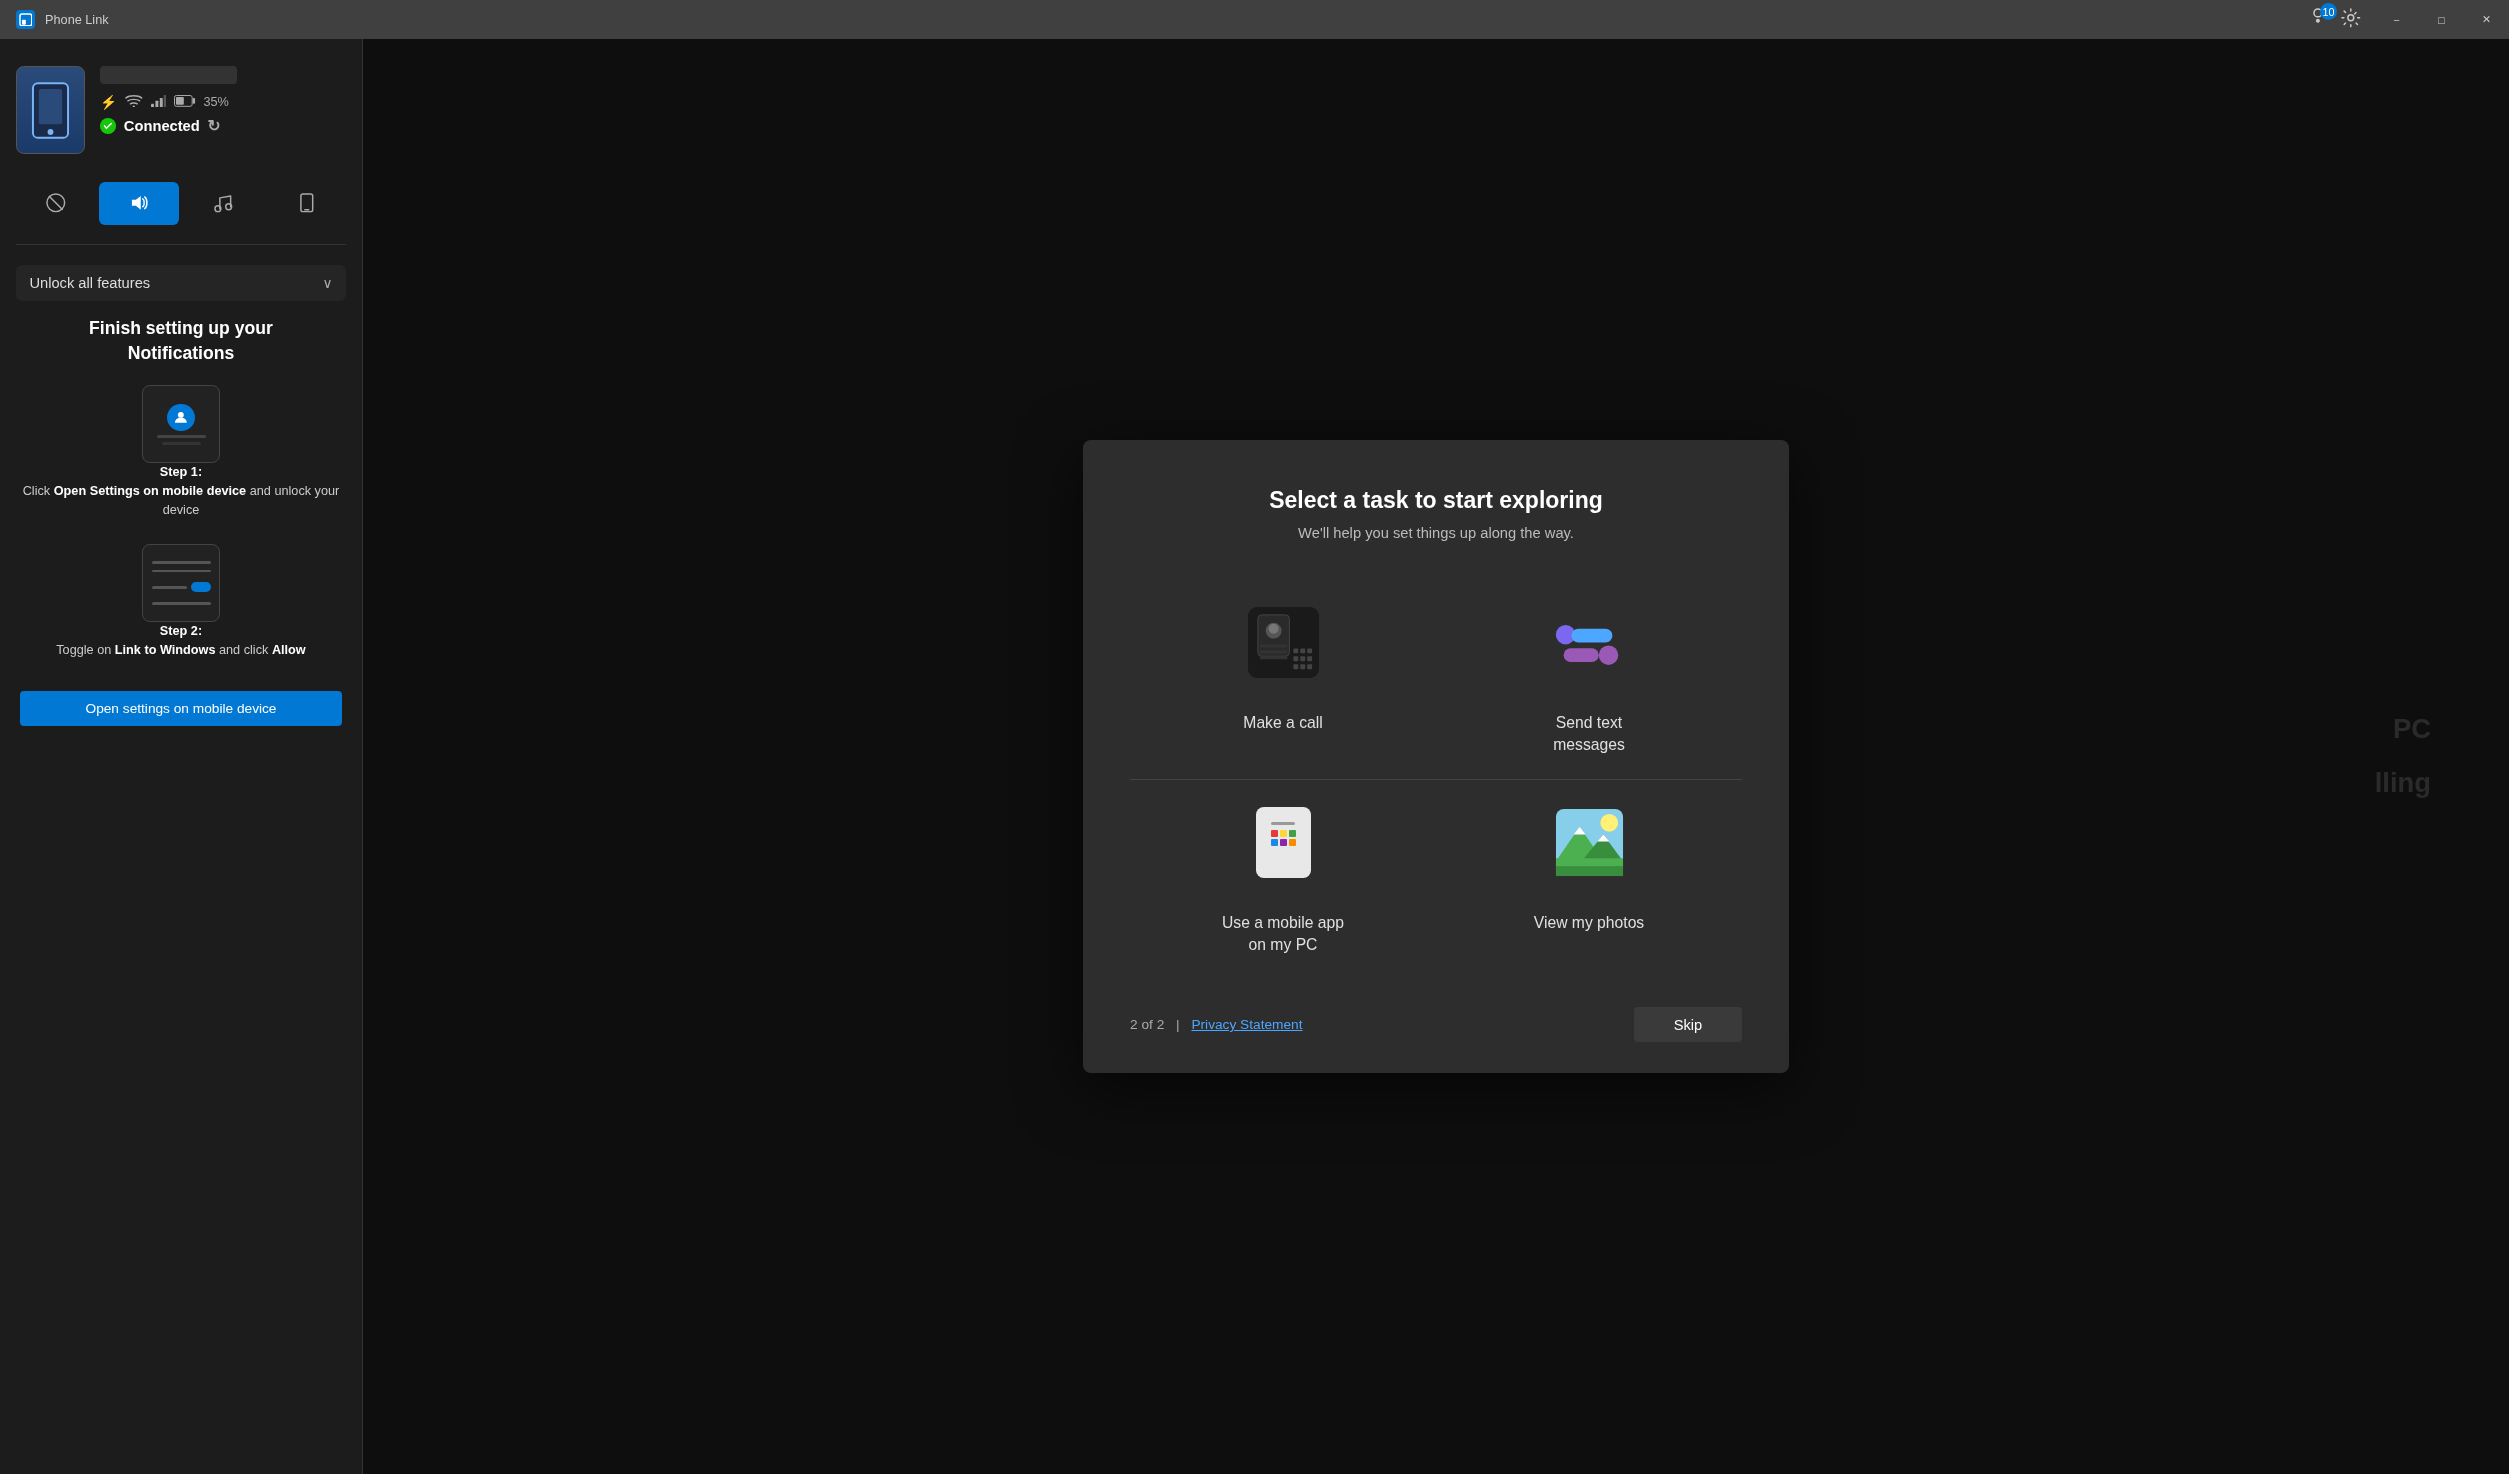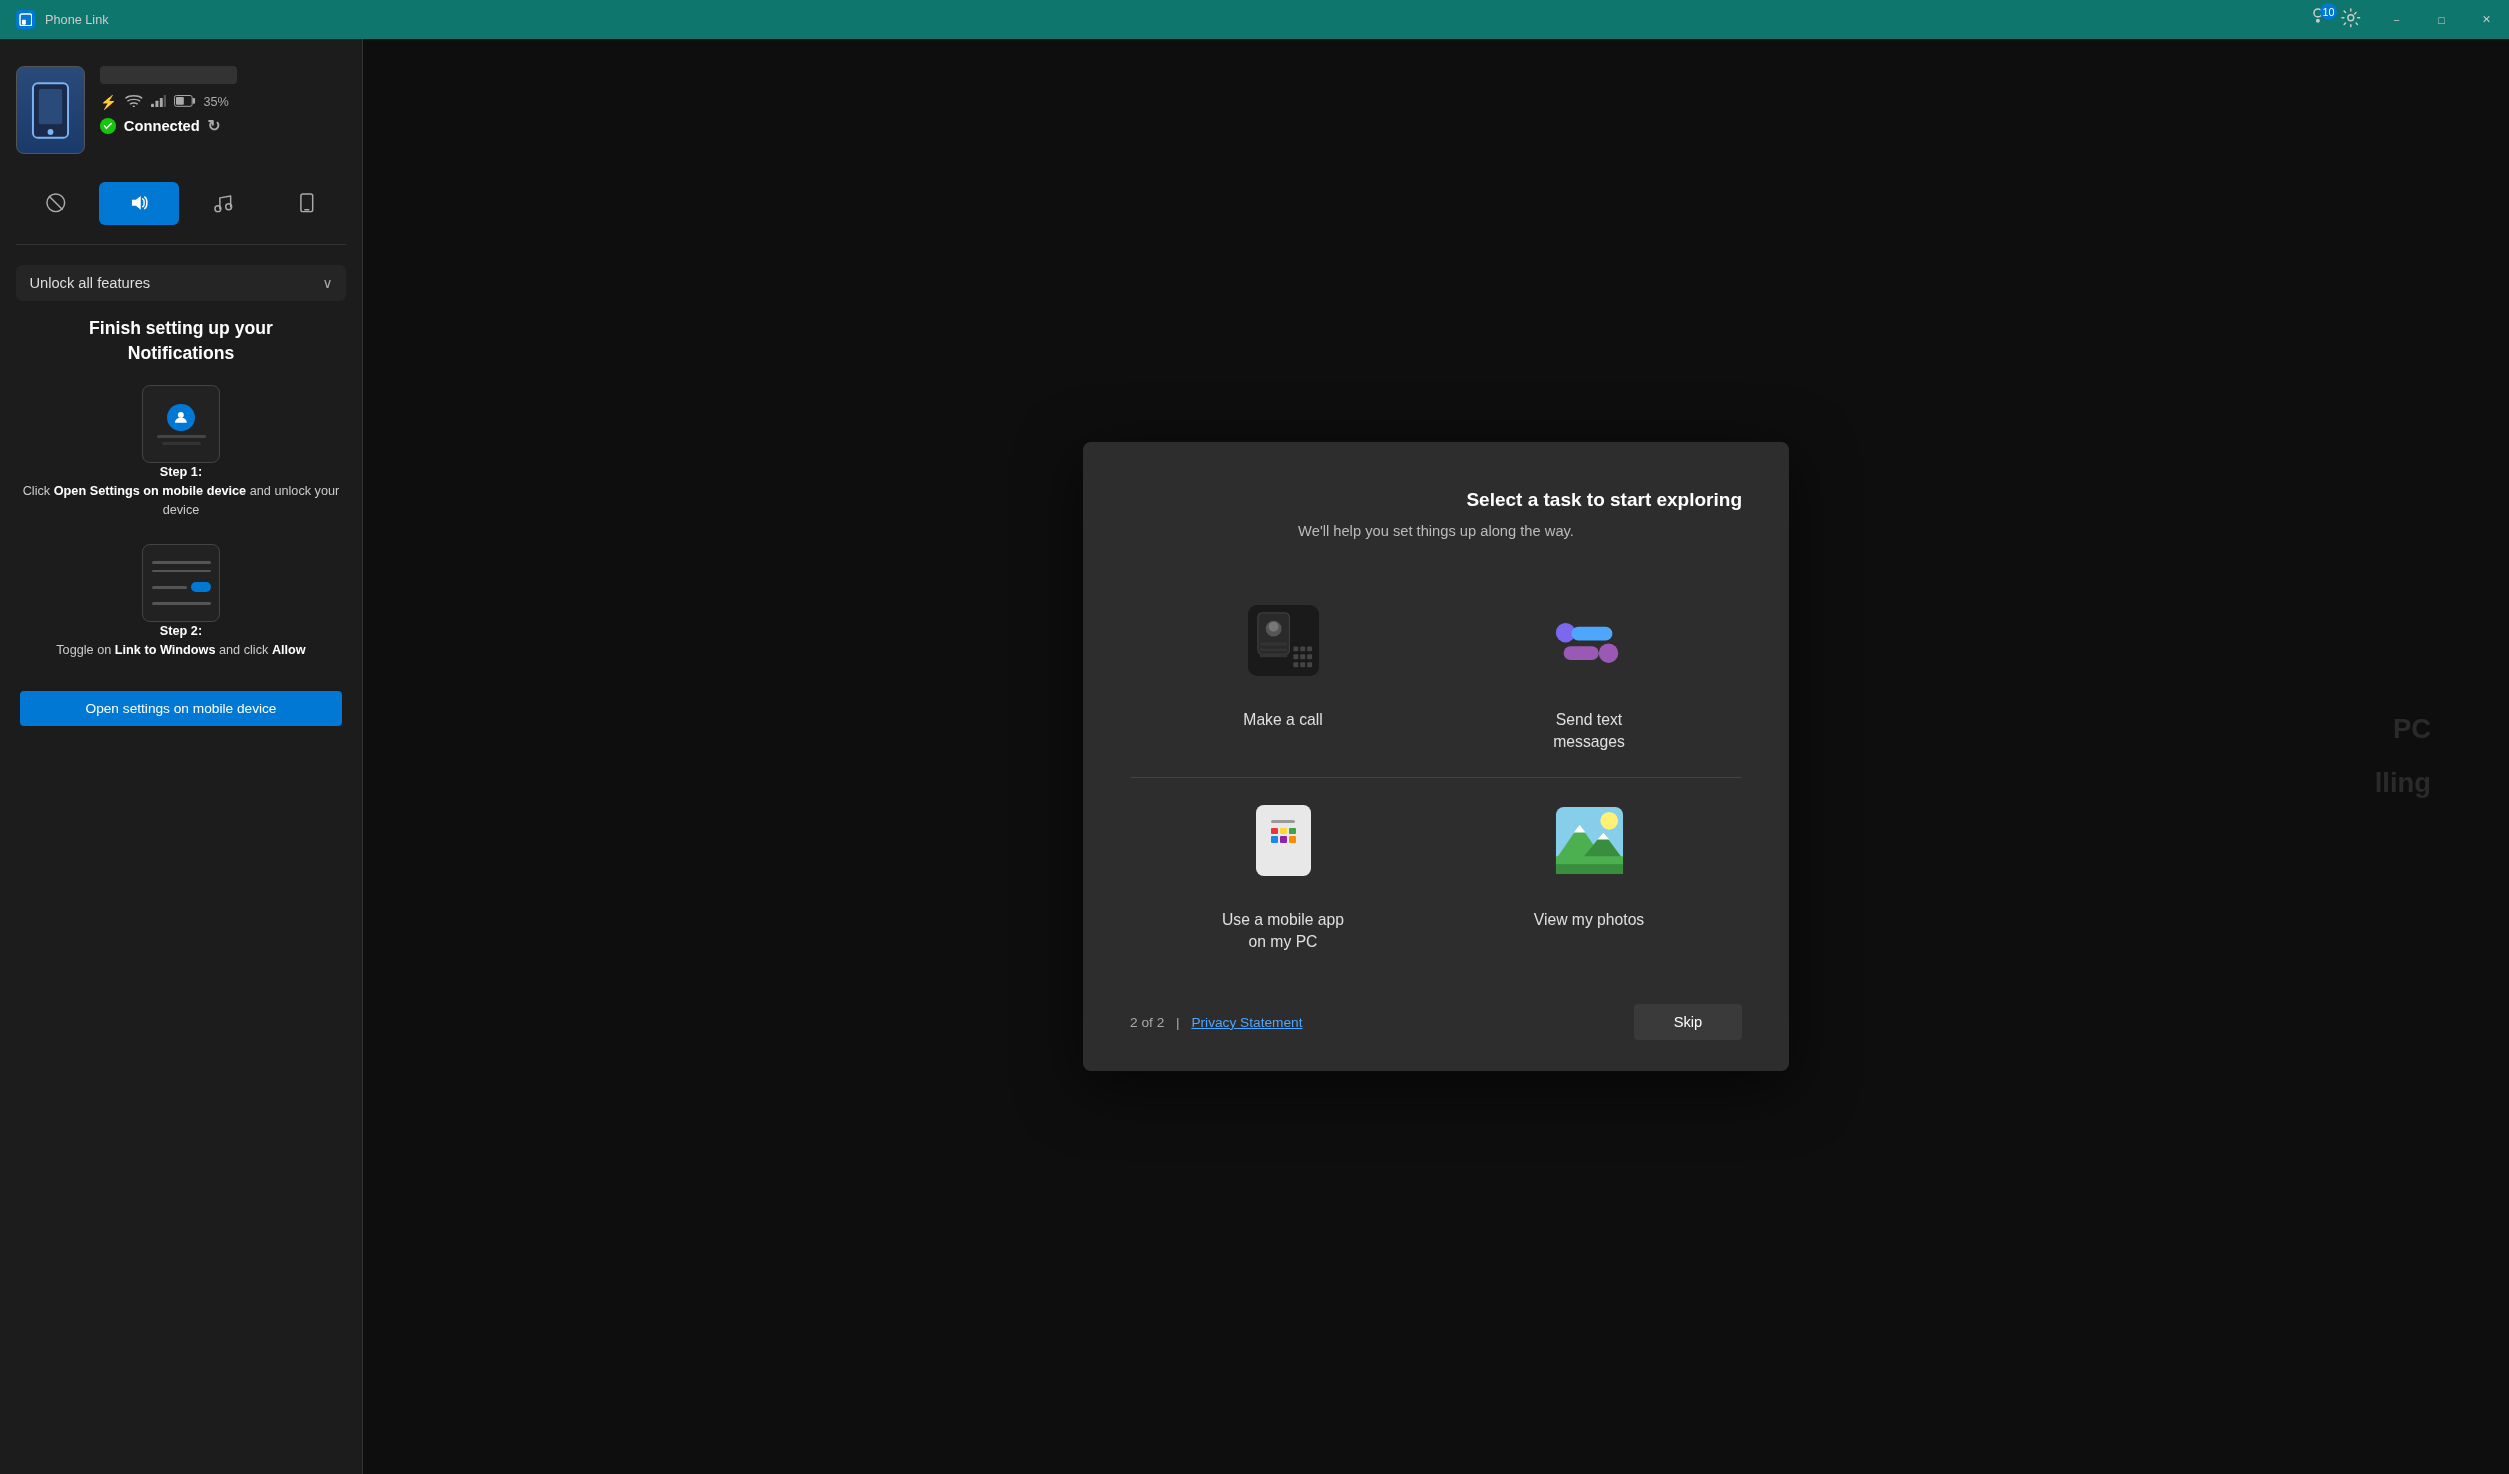--- a/index.html
+++ b/index.html
@@ -12,21 +12,21 @@
       color: #fff;
       overflow: hidden;
       position: relative;
     }
 
     
     .titlebar {
       position: absolute;
       top: 0; left: 0; right: 0;
       height: 39px;
-      background: #0f766e;
+      background: #404040;
       display: flex;
       align-items: center;
       padding: 0 15.7px;
       z-index: 10;
     }
     .titlebar-icon {
       width: 19.6px; height: 19.6px;
       background: #0078d4;
       border-radius: 3.9px;
       margin-right: 9.8px;
@@ -260,23 +260,23 @@
     .modal {
       background: #2d2d2d;
       border-radius: 7.8px;
       width: 706px;
       max-width: 706px;
       padding: 47px 47px 31px;
       position: relative;
       box-shadow: 0 15.7px 63px rgba(0,0,0,0.6);
     }
     .modal-title {
-      font-size: 19px;
+      font-size: 23px;
       font-weight: 600;
-      text-align: right;
+      text-align: center;
       margin-bottom: 11.8px;
       color: #fff;
     }
     .modal-subtitle {
       font-size: 14.7px;
       color: #bbb;
       text-align: center;
       margin-bottom: 39px;
     }
 

